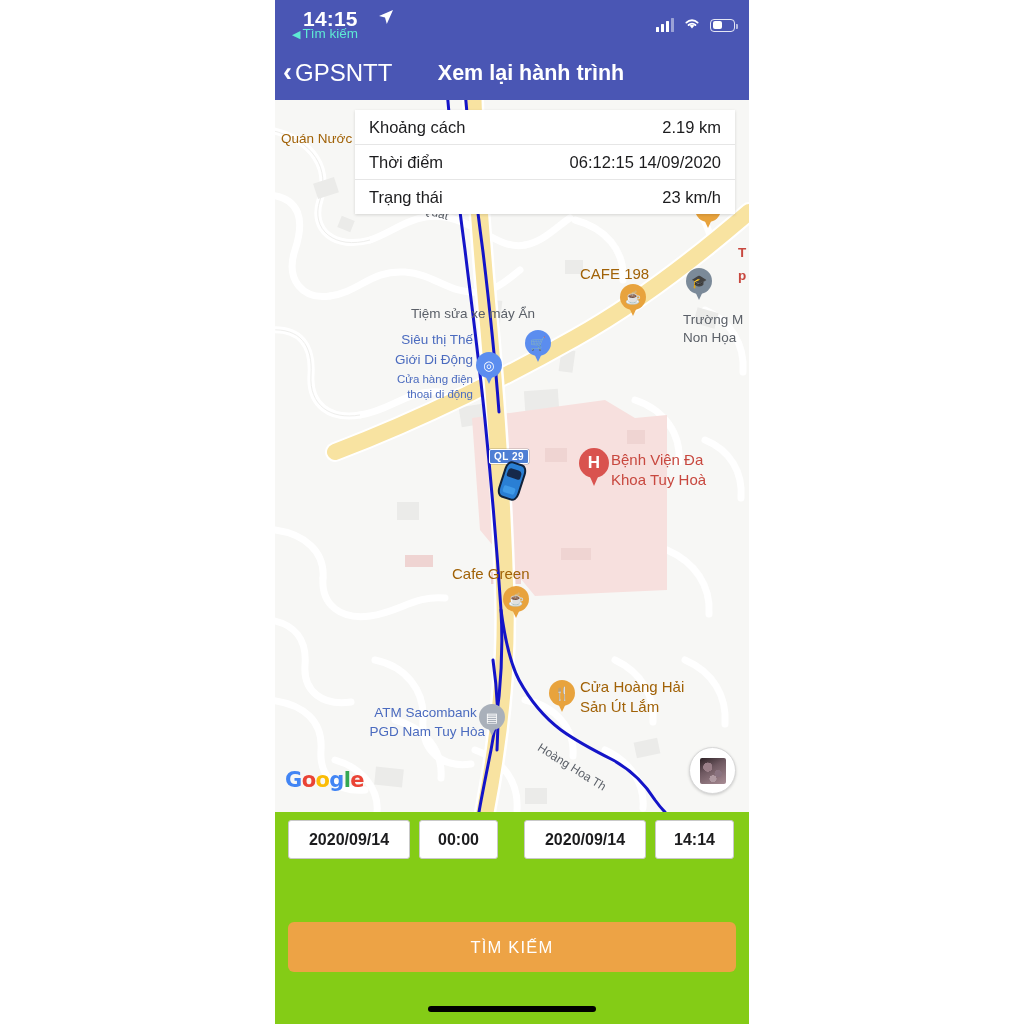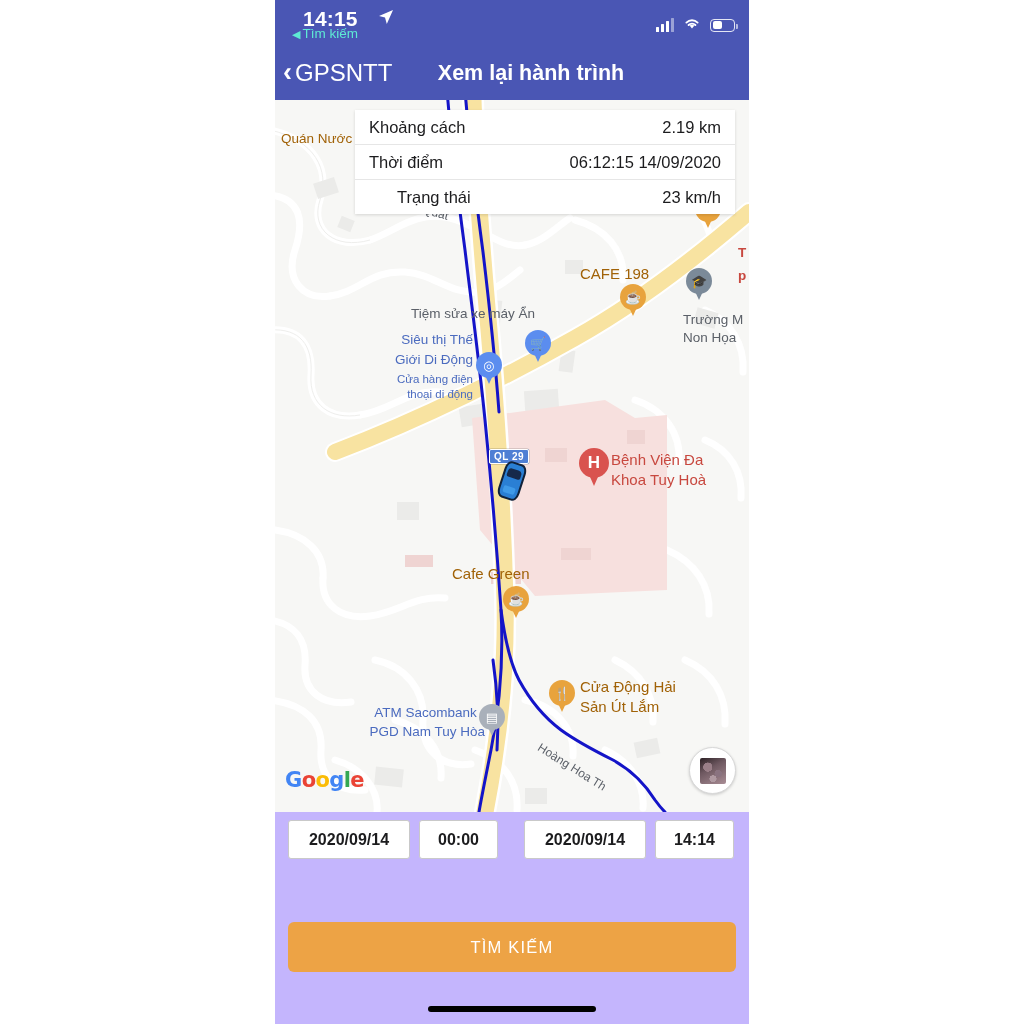--- a/index.html
+++ b/index.html
@@ -193,27 +193,27 @@
     width: 380px;
     background: #fff;
     box-shadow: 0 1px 3px rgba(0,0,0,.14);
   }
   .info-row {
     display: flex; align-items: center; justify-content: space-between;
     height: 34px; padding: 0 14px;
     border-bottom: 1px solid #e6e6e6;
     font-size: 16.5px; color: #1c1c1e;
   }
-  .info-row:last-child { border-bottom: none; margin-left: 28px; }
+  .info-row:last-child { border-bottom: none; }
   .info-val { color: #1c1c1e; }
 
   
   #controls {
     position: absolute; left: 0; top: 812px; width: 474px; height: 212px;
-    background: #c4b5fd;
+    background: #84cc16;
   }
   .fieldrow {
     position: absolute; left: 13px; right: 13px; top: 8px;
     display: flex; align-items: center;
   }
   .field {
     border: 1px solid #c9c9c9; border-radius: 3px;
     background: #fff;
     height: 39px; box-sizing: border-box;
     display: flex; align-items: center; justify-content: center;
@@ -394,21 +394,21 @@
     <div class="mlabel blue rgt" style="left:18px; top:252px; width:180px;">Giới Di Động</div>
     <div class="mlabel blue small rgt" style="left:18px; top:273px; width:180px;">Cửa hàng điện</div>
     <div class="mlabel blue small rgt" style="left:18px; top:288px; width:180px;">thoại di động</div>
     <div class="mlabel grey" style="left:408px; top:212px;">Trường M</div>
     <div class="mlabel grey" style="left:408px; top:230px;">Non Họa</div>
     <div class="mlabel red" style="left:463px; top:145px; font-weight:bold;">T</div>
     <div class="mlabel red" style="left:463px; top:168px; font-weight:bold;">p</div>
     <div class="mlabel red" style="left:336px; top:351px; font-size:15px;">Bệnh Viện Đa</div>
     <div class="mlabel red" style="left:336px; top:371px; font-size:15px;">Khoa Tuy Hoà</div>
     <div class="mlabel orange" style="left:177px; top:465px; font-size:15px;">Cafe Green</div>
-    <div class="mlabel orange" style="left:305px; top:578px; font-size:15px;">Cửa Động Hải</div>
+    <div class="mlabel orange" style="left:305px; top:578px; font-size:15px;">Cửa Hoàng Hải</div>
     <div class="mlabel orange" style="left:305px; top:598px; font-size:15px;">Sản Út Lắm</div>
     <div class="mlabel blue rgt" style="left:30px; top:605px; width:180px;">ATM Sacombank -</div>
     <div class="mlabel blue rgt" style="left:30px; top:624px; width:180px;">PGD Nam Tuy Hòa</div>
     <div class="mlabel grey" style="left:258px; top:660px; transform:rotate(32deg); font-size:12px;">Hoàng Hoa Th</div>
 
     <div class="pin orange" style="left:420px; top:96px;">
       <div class="bub"></div>
         <div class="tip"></div>
       <div class="gl">▾</div>
     </div>

